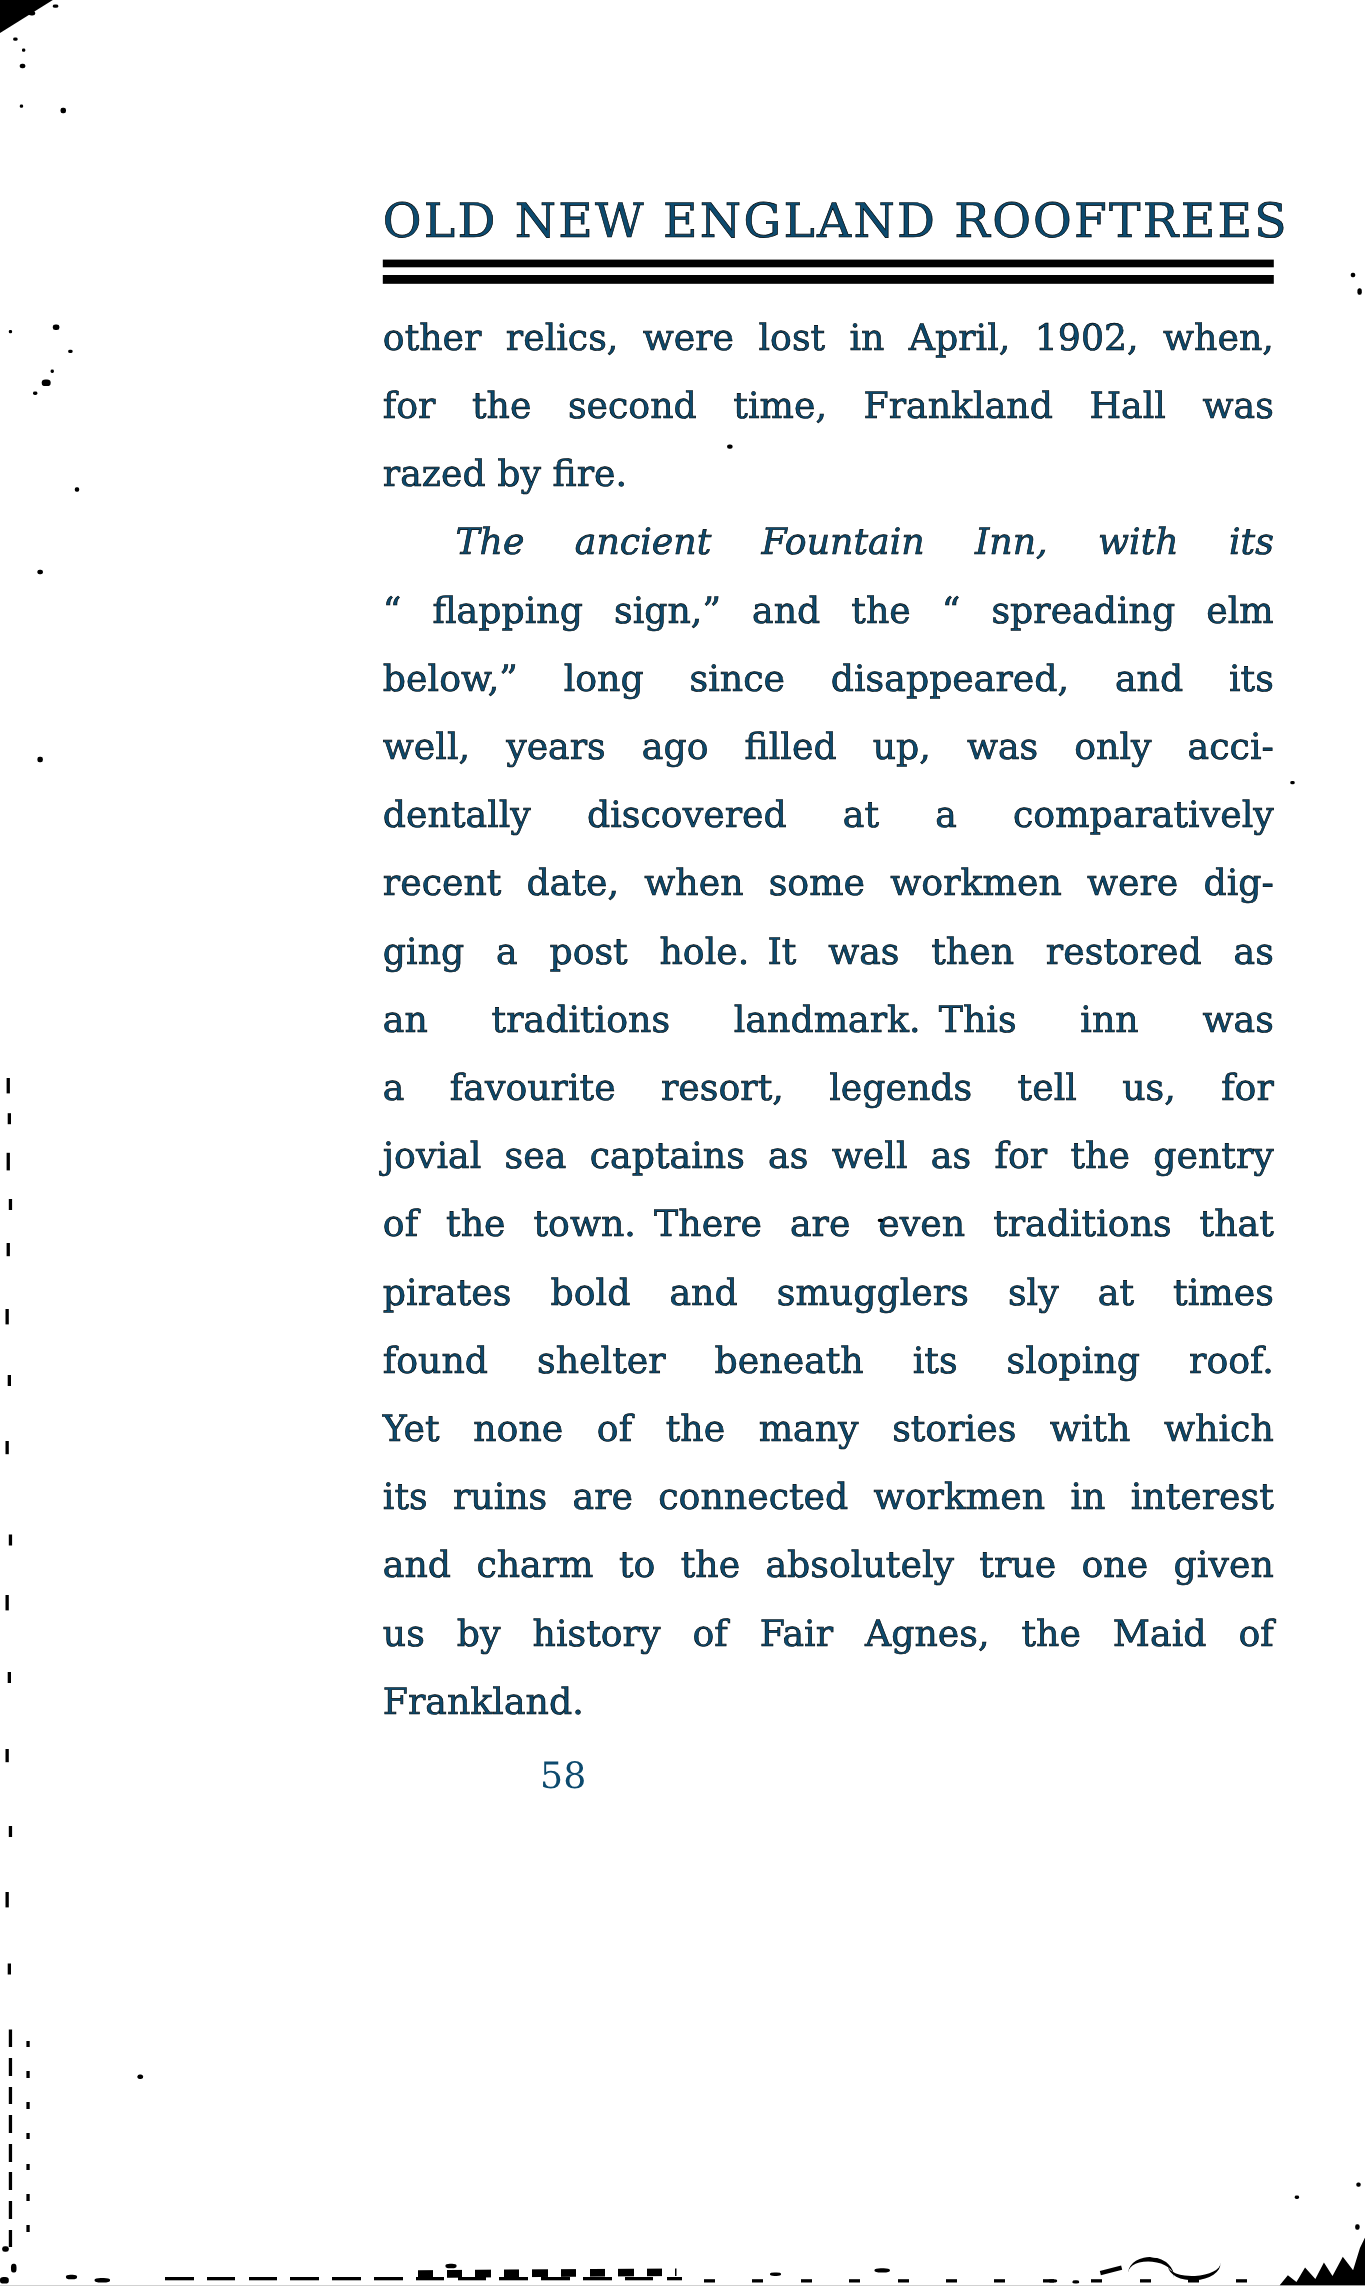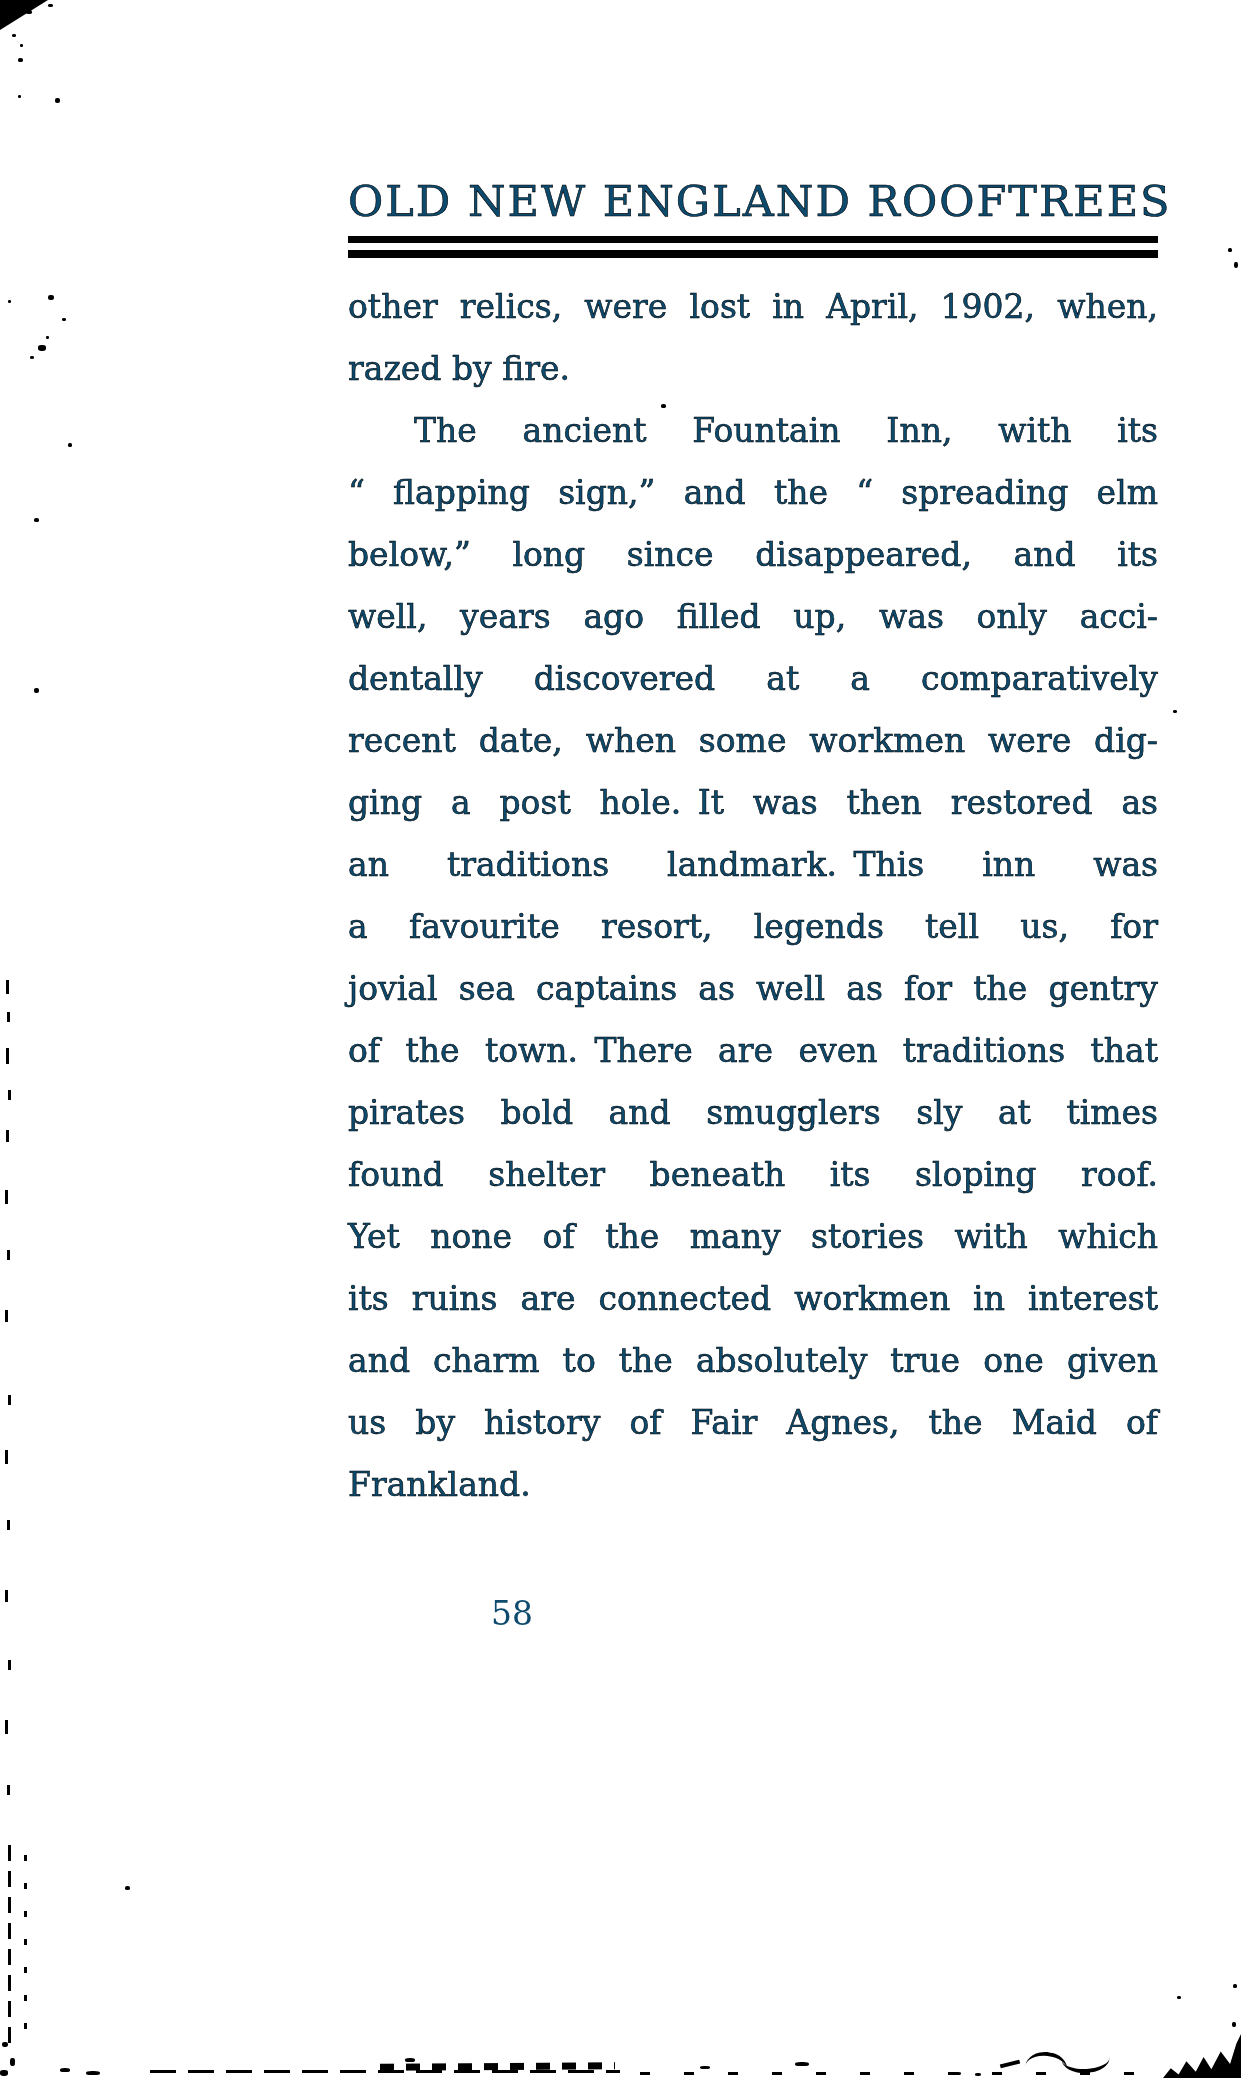--- a/index.html
+++ b/index.html
@@ -20,21 +20,21 @@
     position:absolute; top:236px; left:0; width:100%; height:22px;
     border-top:7px solid #020202; border-bottom:8px solid #020202;
     box-sizing:border-box;
   }
   .body-text {
     position:absolute; top:276px; left:0; width:100%;
     font-size:33px; -webkit-text-stroke:0.55px #000;
   }
   .line { height:62px; line-height:62px; text-align:justify; text-align-last:justify; }
   .line.par-end { text-align-last:left; }
-  .line.indent { padding-left:66px; box-sizing:border-box; }
+  .line.indent { padding-left:66px; box-sizing:border-box;font-style:italic; }
   .page-num { margin-top:16px; padding-left:143px; font-size:33px; text-align:right; text-align-last:left; }
 
   
   .corner-mark {
     position:absolute; top:0; left:0; width:0; height:0;
     border-top:30px solid #000; border-right:48px solid transparent;
   }
   .speck { position:absolute; background:#000; border-radius:40%; }
 
   .left-line-a {
@@ -83,20 +83,21 @@
 <body>
 
 <div class="page">
 
   <div class="text-col">
     <div class="running-head">OLD NEW ENGLAND ROOFTREES</div>
     <div class="head-rule"></div>
     <div class="body-text">
 
     <div class="line">other relics, were lost in April, 1902, when,</div>
+        <div class="line">for the second time, Frankland Hall was</div>
         <div class="line par-end">razed by fire.</div>
         <div class="line indent">The ancient Fountain Inn, with its</div>
         <div class="line">“ flapping sign,” and the “ spreading elm</div>
         <div class="line">below,” long since disappeared, and its</div>
         <div class="line">well, years ago filled up, was only acci-</div>
         <div class="line">dentally discovered at a comparatively</div>
         <div class="line">recent date, when some workmen were dig-</div>
         <div class="line">ging a post hole. It was then restored as</div>
         <div class="line">an traditions landmark. This inn was</div>
         <div class="line">a favourite resort, legends tell us, for</div>

